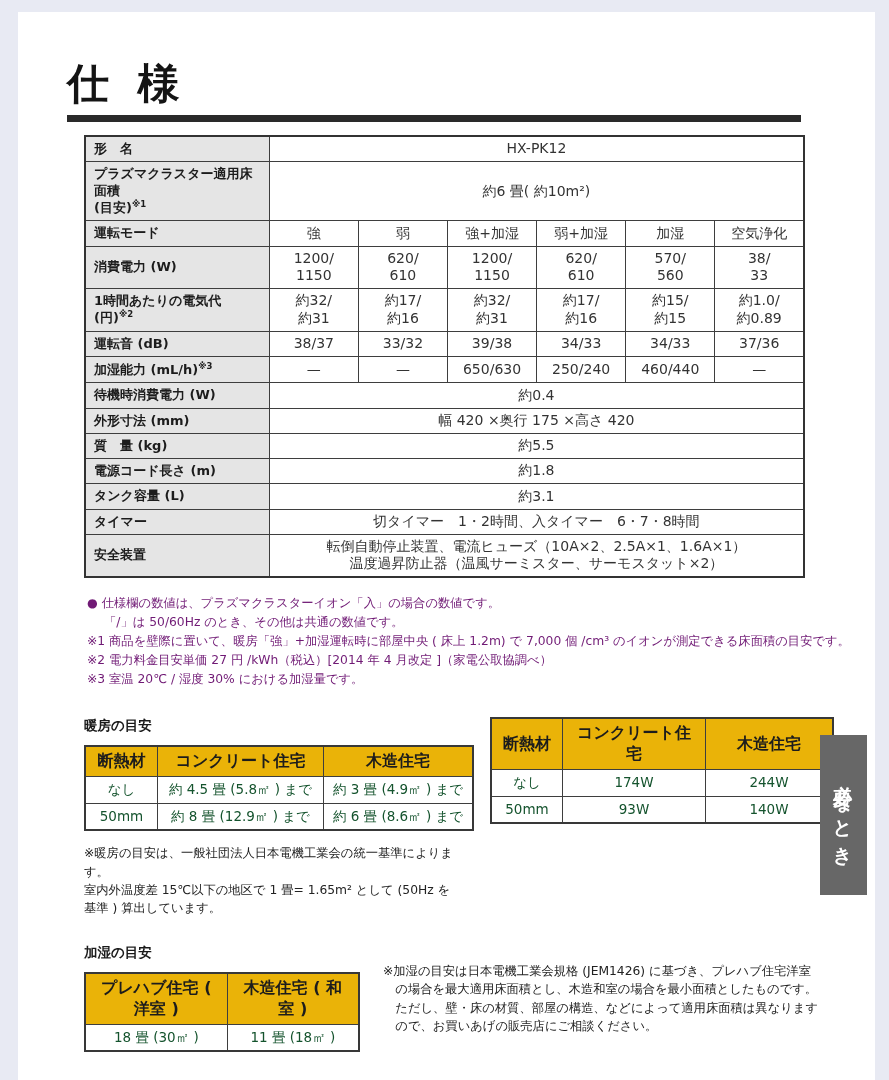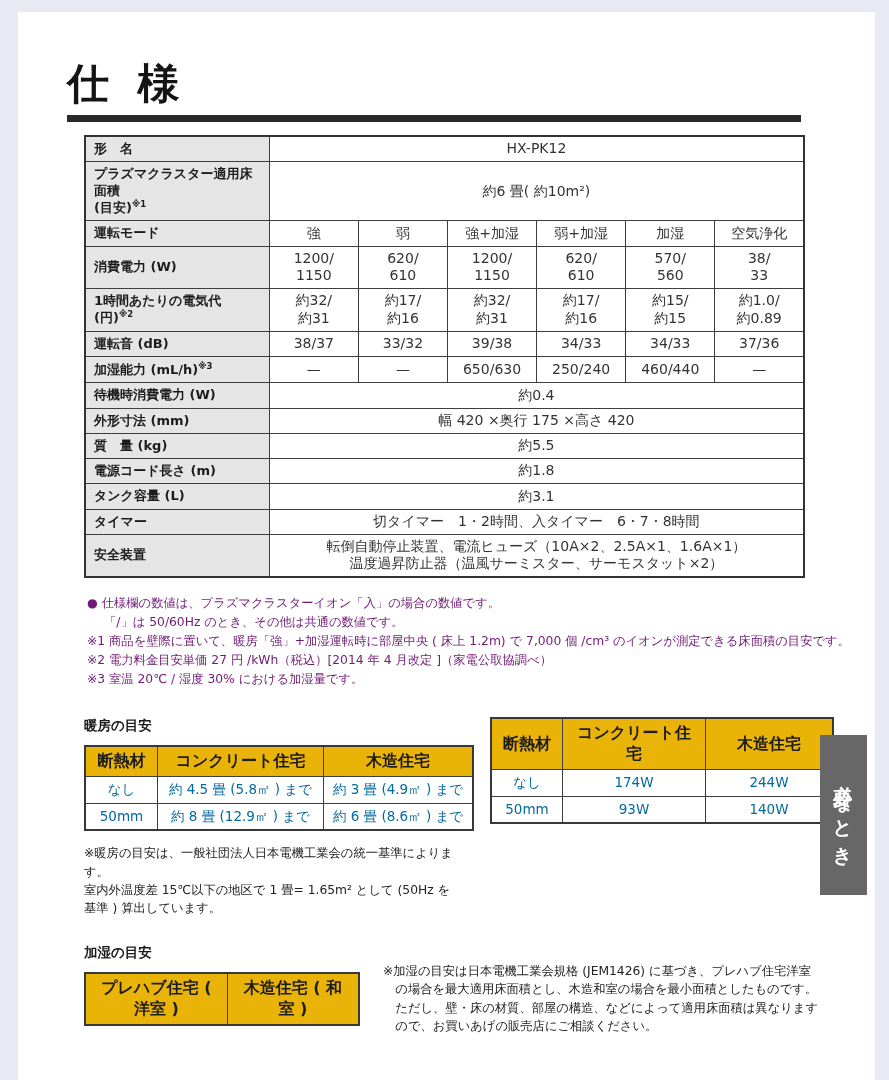--- a/index.html
+++ b/index.html
@@ -70,21 +70,21 @@
 
   
   .section-row { display: flex; margin: 28px 0 0 17px; }
   .sec-title { font-size: 13.5px; font-weight: bold; margin: 0 0 10px 0; color: #1a1a1a; }
   .mini { border: 2px solid #383838; }
   .mini th, .mini td { border: 1px solid #3e3e3e; }
   .mini th {
     background: #eab308; font-size: 16px; font-weight: bold;
     padding: 4px 8px; text-align: center; color: #1c1c1c;
   }
-  .mini td { font-size: 13.5px; color: #0369a1; text-align: center; padding: 4px 8px; line-height: 1.3; }
+  .mini td { font-size: 13.5px; color: #14532d; text-align: center; padding: 4px 8px; line-height: 1.3; }
   .heating-col { width: 390px; }
   .wattage-col { margin-left: 16px; }
   .heating-note { margin-top: 13px; font-size: 12.3px; line-height: 1.5; color: #222; white-space: pre-line; width: 392px; }
 
   .humid-row { display: flex; margin: 26px 0 0 17px; }
   .humid-left { width: 276px; }
   .humid-note {
     margin-left: 23px; width: 428px;
     font-size: 12.3px; line-height: 1.5; color: #222;
     padding-left: 1em; text-indent: -1em;
@@ -282,20 +282,24 @@
 
     <div class="humid-row">
       <div class="humid-left">
         <div class="sec-title">加湿の目安</div>
         <table class="mini">
           <tbody>
             <tr>
               <th style="width:162px">プレハブ住宅 ( 洋室 )</th>
               <th style="width:148px">木造住宅 ( 和室 )</th>
             </tr>
+            <tr>
+              <td>18 畳 (30㎡ )</td>
+              <td>11 畳 (18㎡ )</td>
+            </tr>
           </tbody>
         </table>
       </div>
       <div class="humid-note">※加湿の目安は日本電機工業会規格 (JEM1426) に基づき、プレハブ住宅洋室の場合を最大適用床面積とし、木造和室の場合を最小面積としたものです。ただし、壁・床の材質、部屋の構造、などによって適用床面積は異なりますので、お買いあげの販売店にご相談ください。</div>
     </div>
 
   </div>
 
   <div class="side-tab">
     <span>必要なとき</span>

